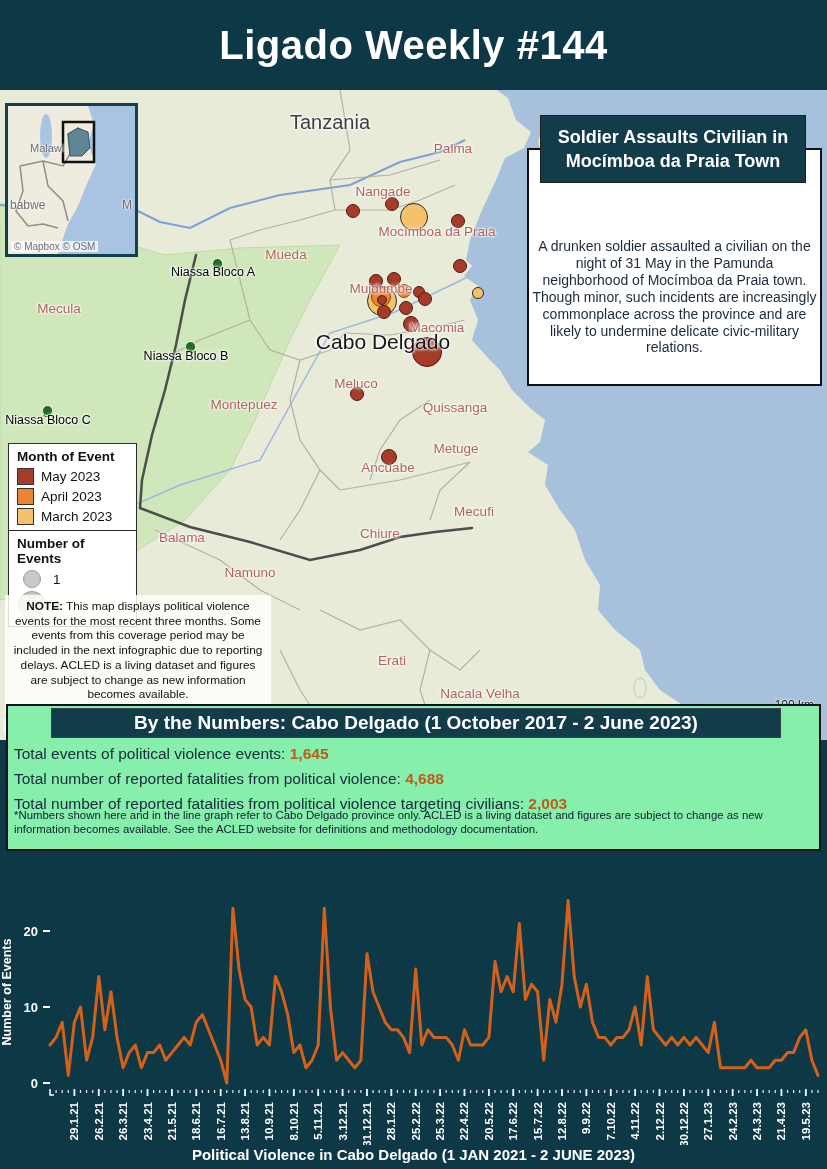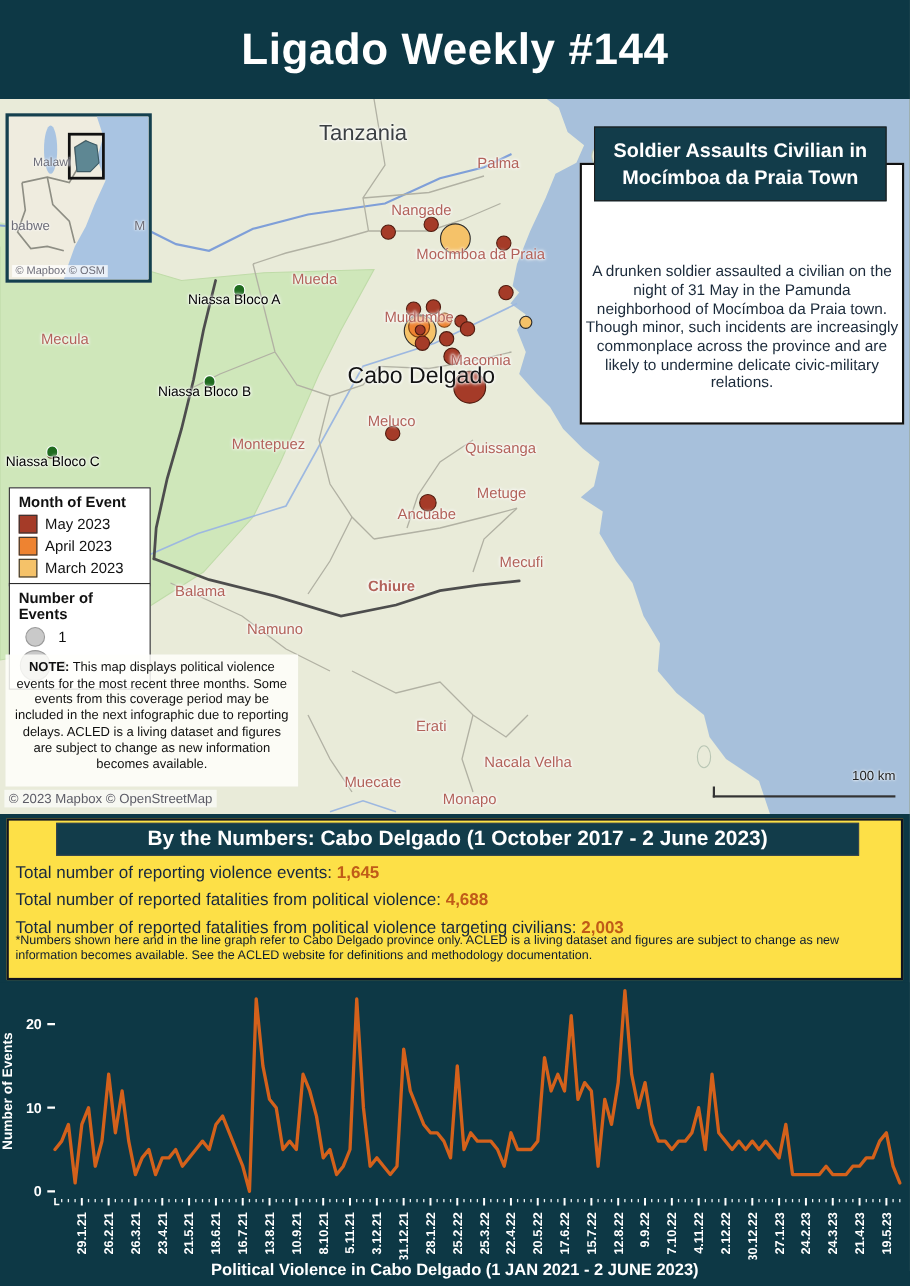--- a/index.html
+++ b/index.html
@@ -55,21 +55,21 @@
   .note{position:absolute;left:5px;top:505px;width:266px;height:120px;background:rgba(255,255,252,.84);
         font-size:11.8px;line-height:14.7px;color:#101010;text-align:center;padding:4px 6px;box-sizing:border-box;}
   .map-attr{position:absolute;left:4px;top:628px;background:rgba(255,255,255,.65);color:#5c5c66;
             font-size:12px;padding:1px 4px;}
   .scalebar{position:absolute;left:648px;top:625px;width:164px;height:8px;
             border-bottom:2px solid #333;border-left:2px solid #333;}
   .scalebar .sklabel{position:absolute;right:0;top:-17px;font-size:12px;color:#222;
             text-shadow:0 0 2px #fff,0 0 3px #fff;}
 
   
-  .numbers{position:absolute;left:6px;top:744px;width:815px;height:147px;background:#fde047;
+  .numbers{position:absolute;left:6px;top:704px;width:815px;height:147px;background:#86efac;
            border:2px solid #10131f;box-sizing:border-box;}
   .numbers-title{position:absolute;left:43px;top:2px;width:728px;background:#123c4a;border:1px solid #35454d;
            color:#fff;font-weight:bold;font-size:19px;text-align:center;padding:3px 0;}
   .stats{position:absolute;left:6px;top:32px;width:800px;}
   .stat-line{font-size:15.5px;color:#17283f;margin:7px 0;}
   .stat-line b{color:#c05b18;text-align:center;}
   .footnote{position:absolute;left:6px;top:102px;width:804px;font-size:11.4px;line-height:14px;color:#0d1c30;}
 
   
   .chart{position:absolute;left:0;top:893px;width:827px;height:276px;background:#0d3845;}
@@ -183,21 +183,21 @@
         <span class="map-label park" style="left: 48px; top: 330px;">Niassa Bloco C</span>
         <span class="map-label place" style="left: 381px; top: 198px;">Muidumbe</span>
         <span class="map-label place" style="left: 244px; top: 314px;">Montepuez</span>
         <span class="map-label province" style="left: 383px; top: 252px;">Cabo Delgado</span>
         <span class="map-label place" style="left: 437px; top: 237px;">Macomia</span>
         <span class="map-label place" style="left: 356px; top: 293px;">Meluco</span>
         <span class="map-label place" style="left: 455px; top: 317px;">Quissanga</span>
         <span class="map-label place" style="left: 456px; top: 358px;">Metuge</span>
         <span class="map-label place" style="left: 388px; top: 377px;">Ancuabe</span>
         <span class="map-label place" style="left: 474px; top: 421px;">Mecufi</span>
-        <span class="map-label place" style="left: 356px; top: 443px; font-weight: bold;">Chiure</span>
+        <span class="map-label place" style="left: 380px; top: 443px;">Chiure</span>
         <span class="map-label place" style="left: 182px; top: 447px;">Balama</span>
         <span class="map-label place" style="left: 250px; top: 482px;">Namuno</span>
         <span class="map-label place" style="left: 392px; top: 570px;">Erati</span>
         <span class="map-label place" style="left: 480px; top: 603px;">Nacala Velha</span>
         <span class="map-label place" style="left: 339px; top: 621px;">Muecate</span>
         <span class="map-label place" style="left: 427px; top: 636px;">Monapo</span>
       </div>
 
     <div class="callout-body"></div>
     <div class="callout-title">Soldier Assaults Civilian in Mocímboa da Praia Town</div>
@@ -239,21 +239,21 @@
 
     <div class="map-attr">© 2023 Mapbox © OpenStreetMap</div>
     <div class="scalebar">
       <span class="sklabel">100 km</span>
     </div>
   </div>
 
   <div class="numbers">
     <div class="numbers-title">By the Numbers: Cabo Delgado (1 October 2017 - 2 June 2023)</div>
     <div class="stats" id="stats-rows">
-        <div class="stat-line"><span>Total number of reporting violence events: </span><b>1,645</b></div>
+        <div class="stat-line"><span>Total events of political violence events: </span><b>1,645</b></div>
         <div class="stat-line"><span>Total number of reported fatalities from political violence: </span><b>4,688</b></div>
         <div class="stat-line"><span>Total number of reported fatalities from political violence targeting civilians: </span><b>2,003</b></div>
       </div>
     <div class="footnote">*Numbers shown here and in the line graph refer to Cabo Delgado province only. ACLED is a living dataset and figures are subject to change as new information becomes available. See the ACLED website for definitions and methodology documentation.</div>
   </div>
 
   <div class="chart">
     <div class="ylabel">Number of Events</div>
     <svg id="chart-svg" width="827" height="252" viewBox="0 0 827 252">
         <line x1="43" y1="190" x2="50" y2="190" stroke="#fff" stroke-width="2"></line>

